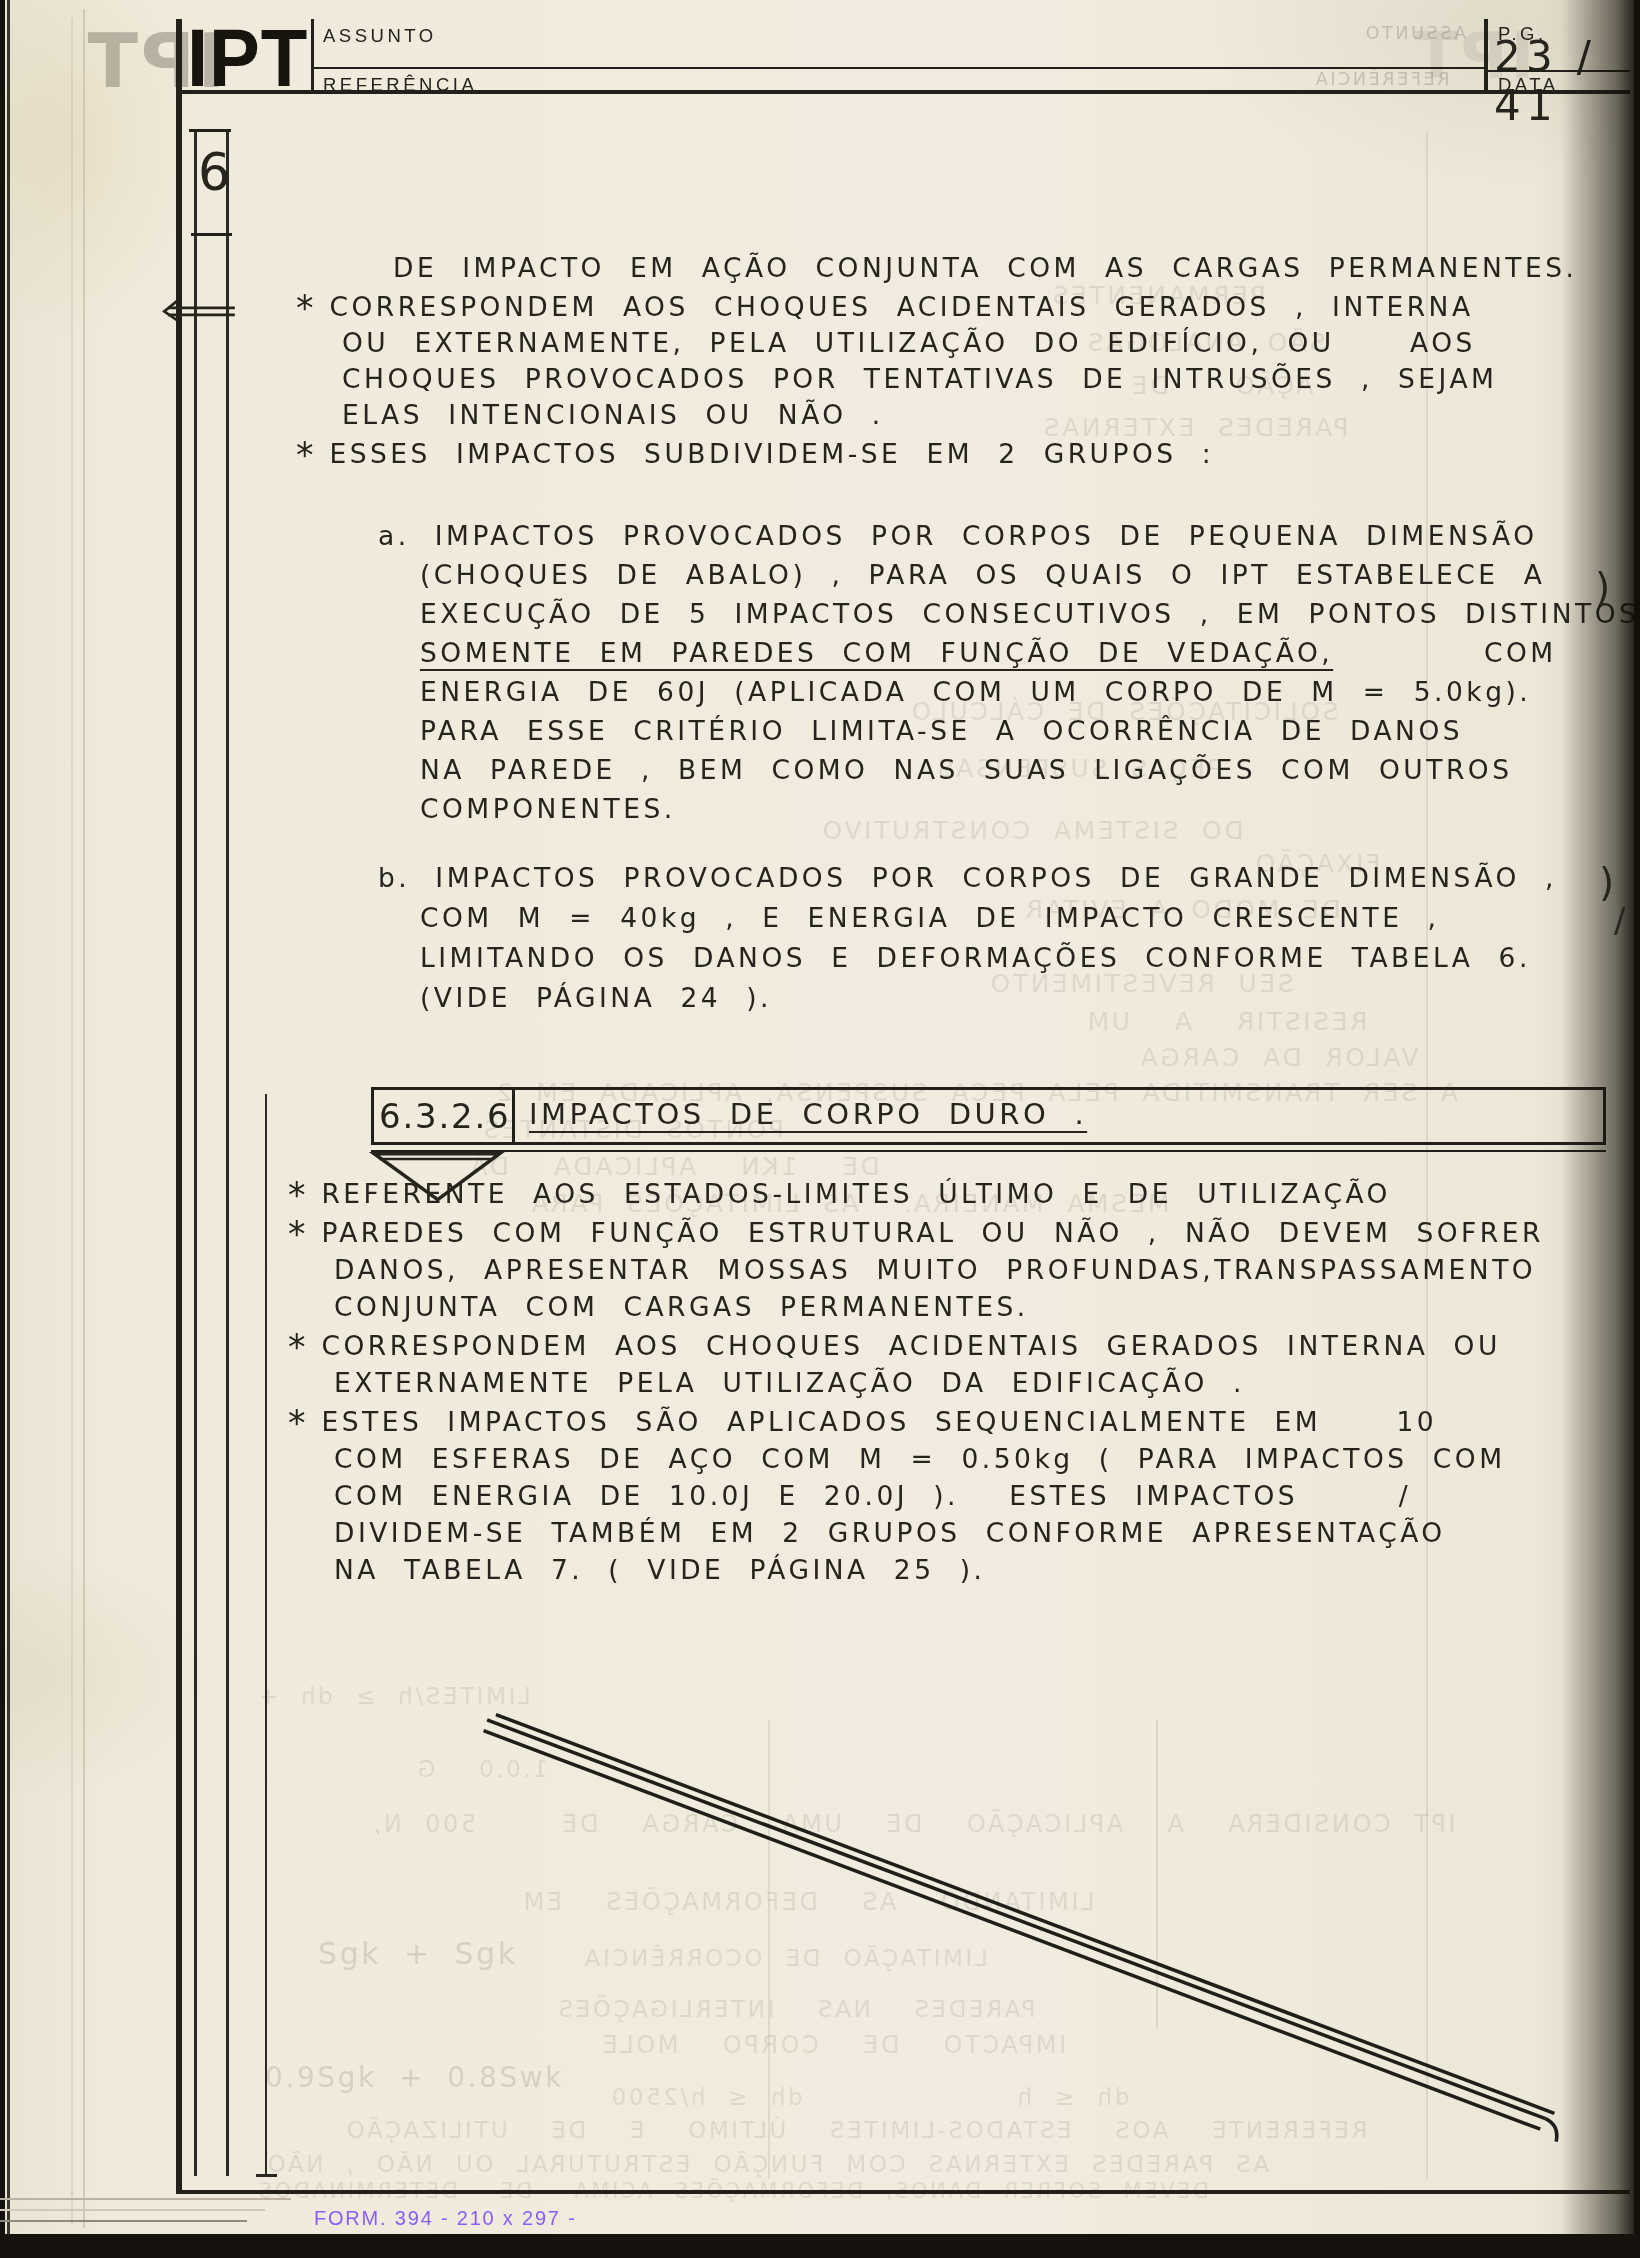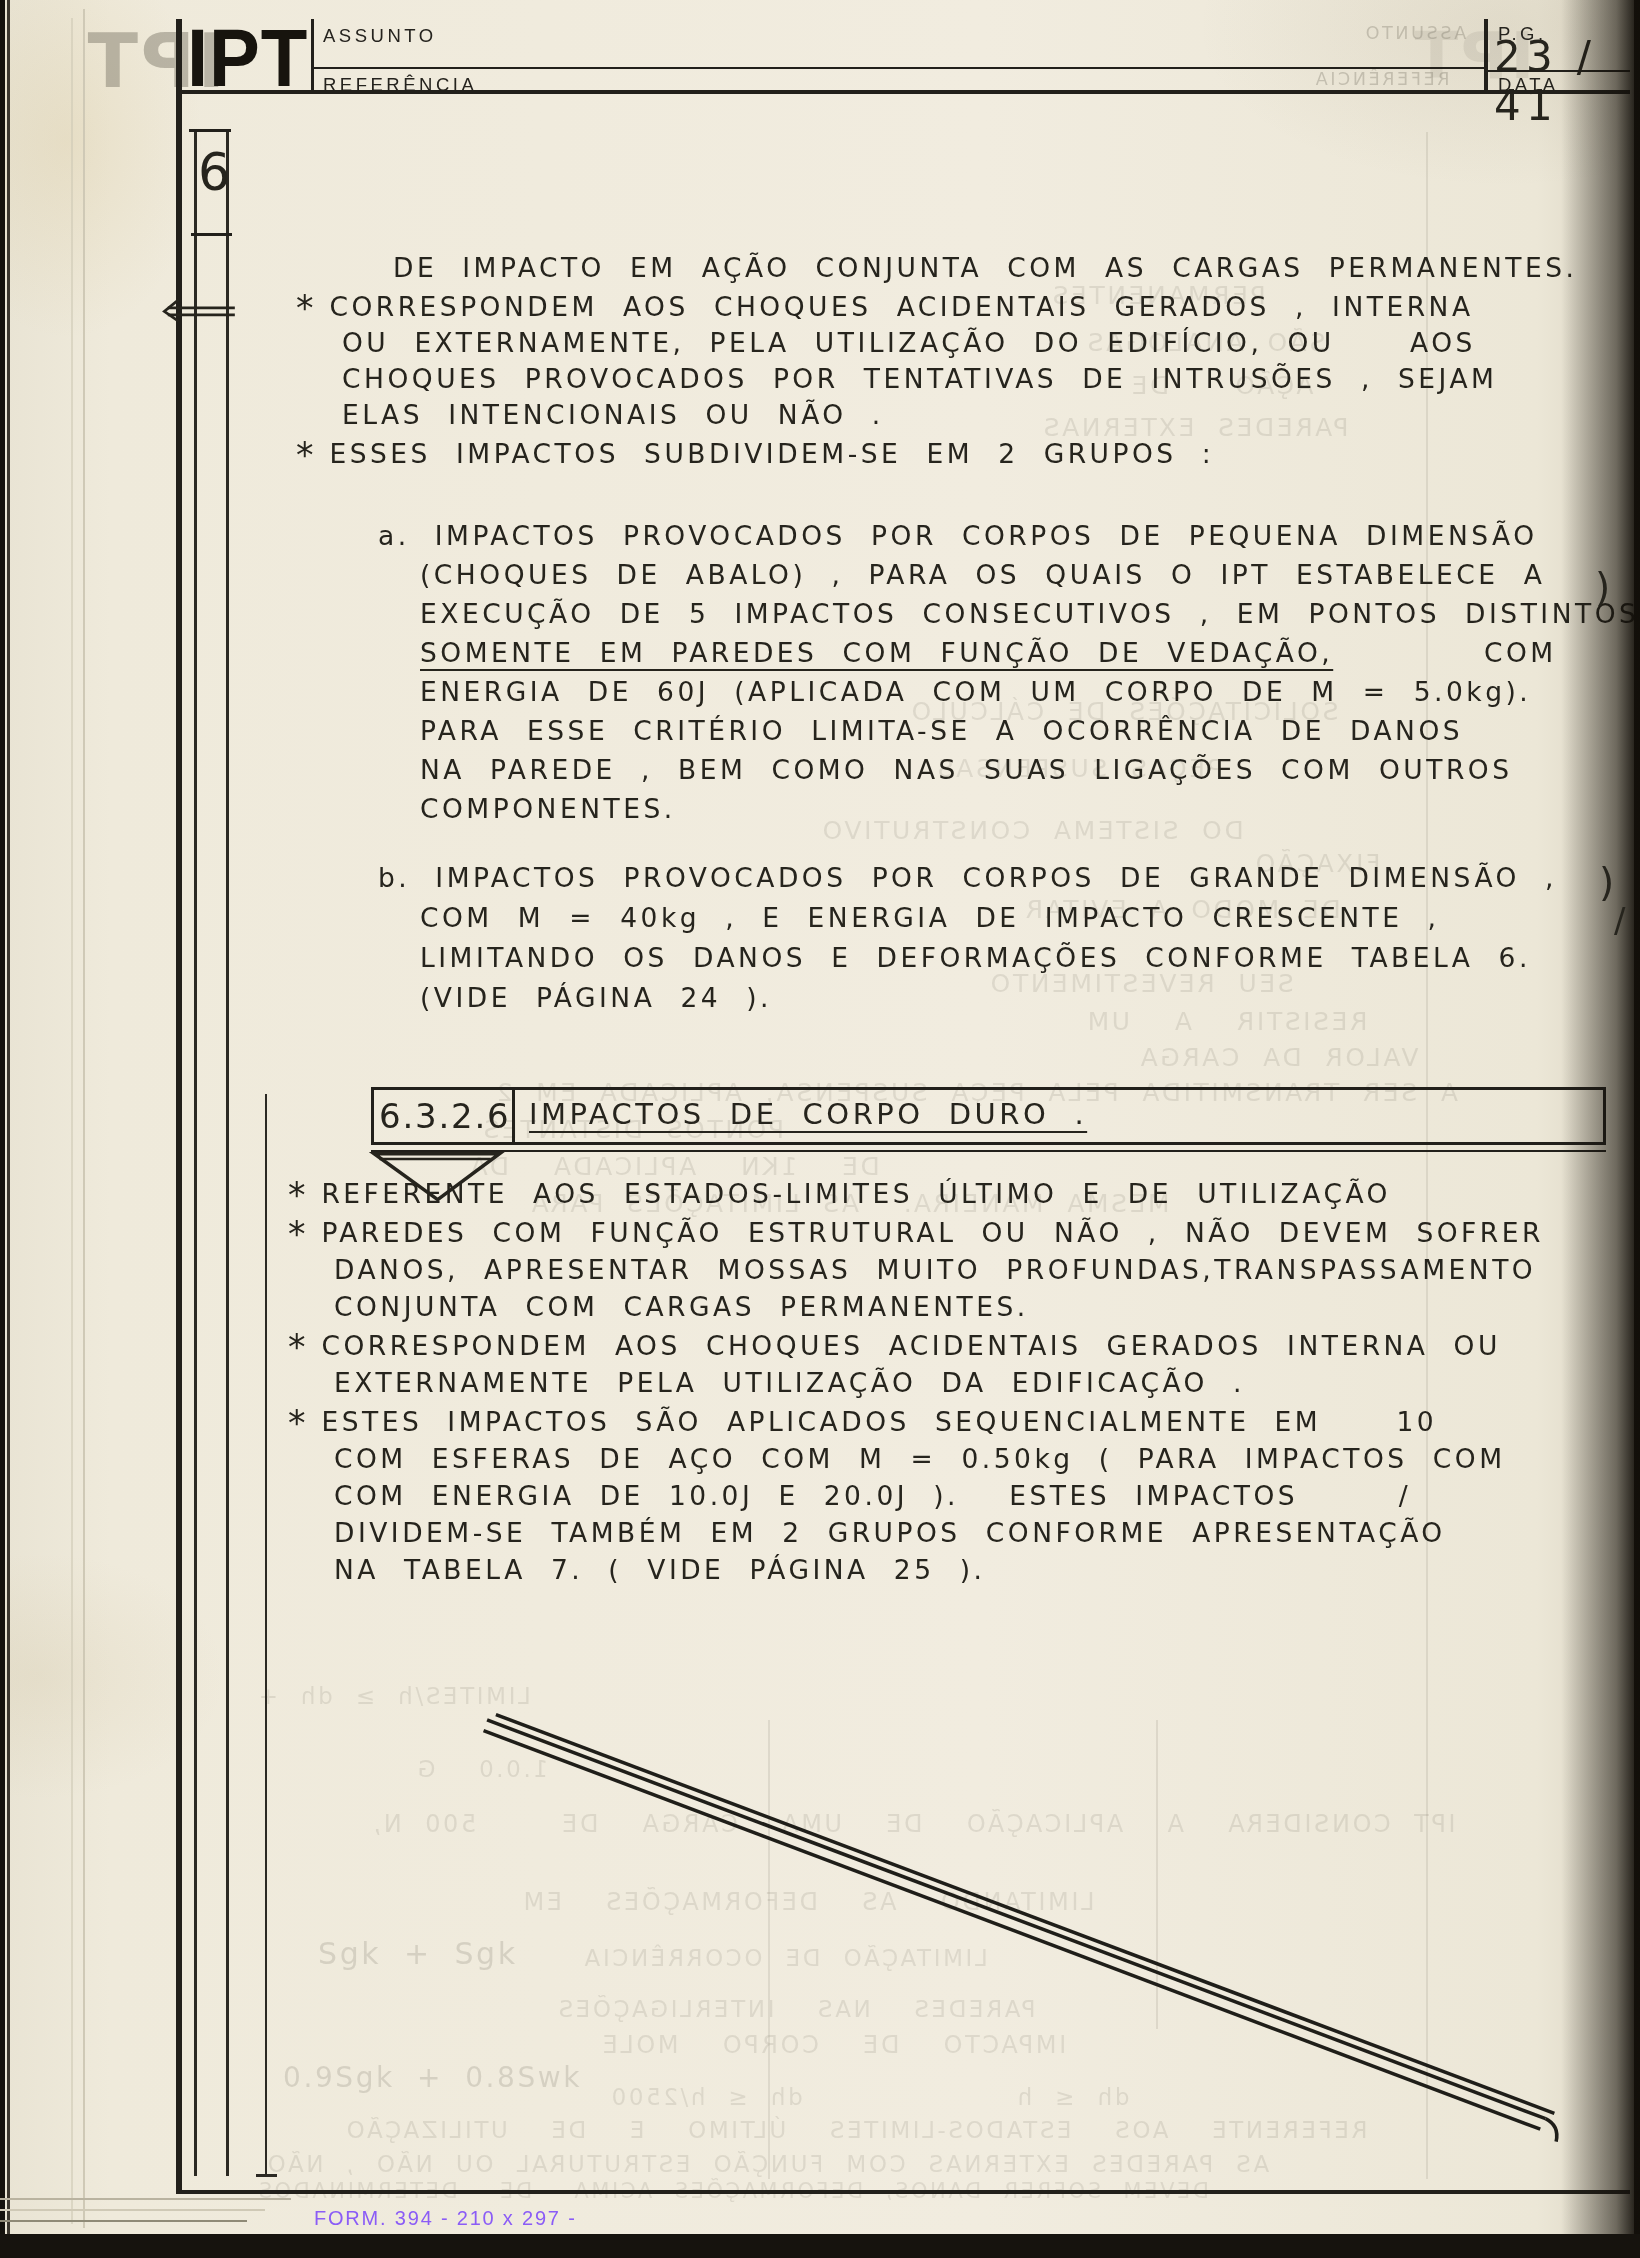--- a/index.html
+++ b/index.html
@@ -86,21 +86,21 @@
       <div class="bleed mir" style="left: 468px; top: 1152px; font-size: 25px;">DE  1KN  APLICADA  DA</div>
       <div class="bleed mir" style="left: 529px; top: 1189px; font-size: 25px;">MESMA MANEIRA.  AS LIMITAÇÕES PARA</div>
       <div class="bleed mir" style="left: 256px; top: 1683px; font-size: 23px;">LIMITES/h ≥ dh +</div>
       <div class="bleed mir" style="left: 415px; top: 1756px; font-size: 23px;">1.0.0  G</div>
       <div class="bleed mir" style="left: 371px; top: 1810px; font-size: 24px;">IPT CONSIDERA  A  APLICAÇÃO  DE  UMA  CARGA  DE    500 N,</div>
       <div class="bleed mir" style="left: 521px; top: 1888px; font-size: 24px;">LIMITANDO  AS  DEFORMAÇÕES  EM</div>
       <div class="bleed" style="left: 318px; top: 1936px; font-size: 30px; opacity: 0.2;">Sgk + Sgk</div>
       <div class="bleed mir" style="left: 582px; top: 1945px; font-size: 23px;">LIMITAÇÃO DE OCORRÊNCIA</div>
       <div class="bleed mir" style="left: 556px; top: 1996px; font-size: 23px;">PAREDES  NAS  INTERLIGAÇÕES</div>
       <div class="bleed mir" style="left: 600px; top: 2031px; font-size: 24px;">IMPACTO  DE  CORPO  MOLE</div>
-      <div class="bleed" style="left: 265px; top: 2061px; font-size: 28px; opacity: 0.2; padding-left: 18px;">0.9Sgk + 0.8Swk</div>
+      <div class="bleed" style="left: 265px; top: 2061px; font-size: 28px; opacity: 0.2;">0.9Sgk + 0.8Swk</div>
       <div class="bleed mir" style="left: 609px; top: 2084px; font-size: 23px;">dh ≤ h/2500</div>
       <div class="bleed mir" style="left: 1015px; top: 2084px; font-size: 23px;">dh ≤ h</div>
       <div class="bleed mir" style="left: 344px; top: 2117px; font-size: 23px;">REFERENTE  AOS  ESTADOS-LIMITES  ÚLTIMO  E  DE  UTILIZAÇÃO</div>
       <div class="bleed mir" style="left: 265px; top: 2151px; font-size: 23px;">AS PAREDES EXTERNAS COM FUNÇÃO ESTRUTURAL OU NÃO , NÃO</div>
       <div class="bleed mir" style="left: 256px; top: 2179px; font-size: 21px;">DEVEM SOFRER DANOS, DEFORMAÇÕES ACIMA  DE  DETERMINADOS</div>
     </div>
   <div class="ghost-vline" style="left:1426px;top:132px;width:1.8px;height:2047px;"></div>
   <div class="ghost-vline" style="left:768px;top:1720px;width:1.8px;height:459px;"></div>
   <div class="ghost-vline" style="left:1156px;top:1720px;width:1.8px;height:309px;"></div>
 

